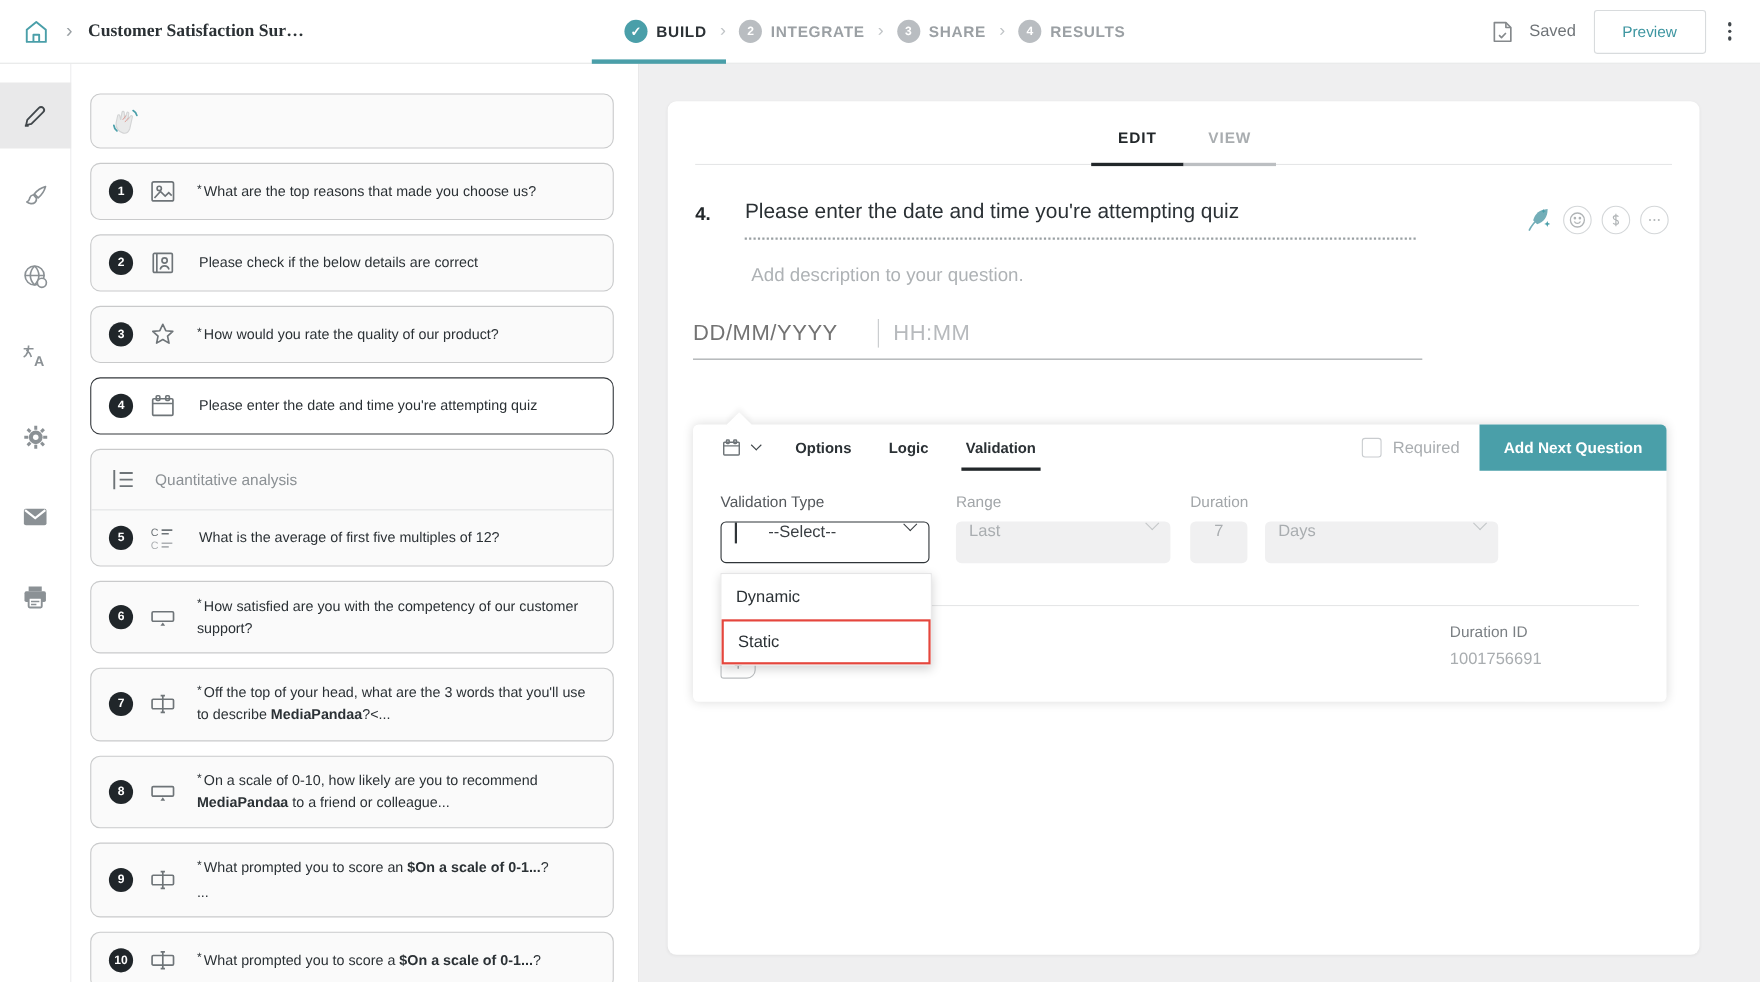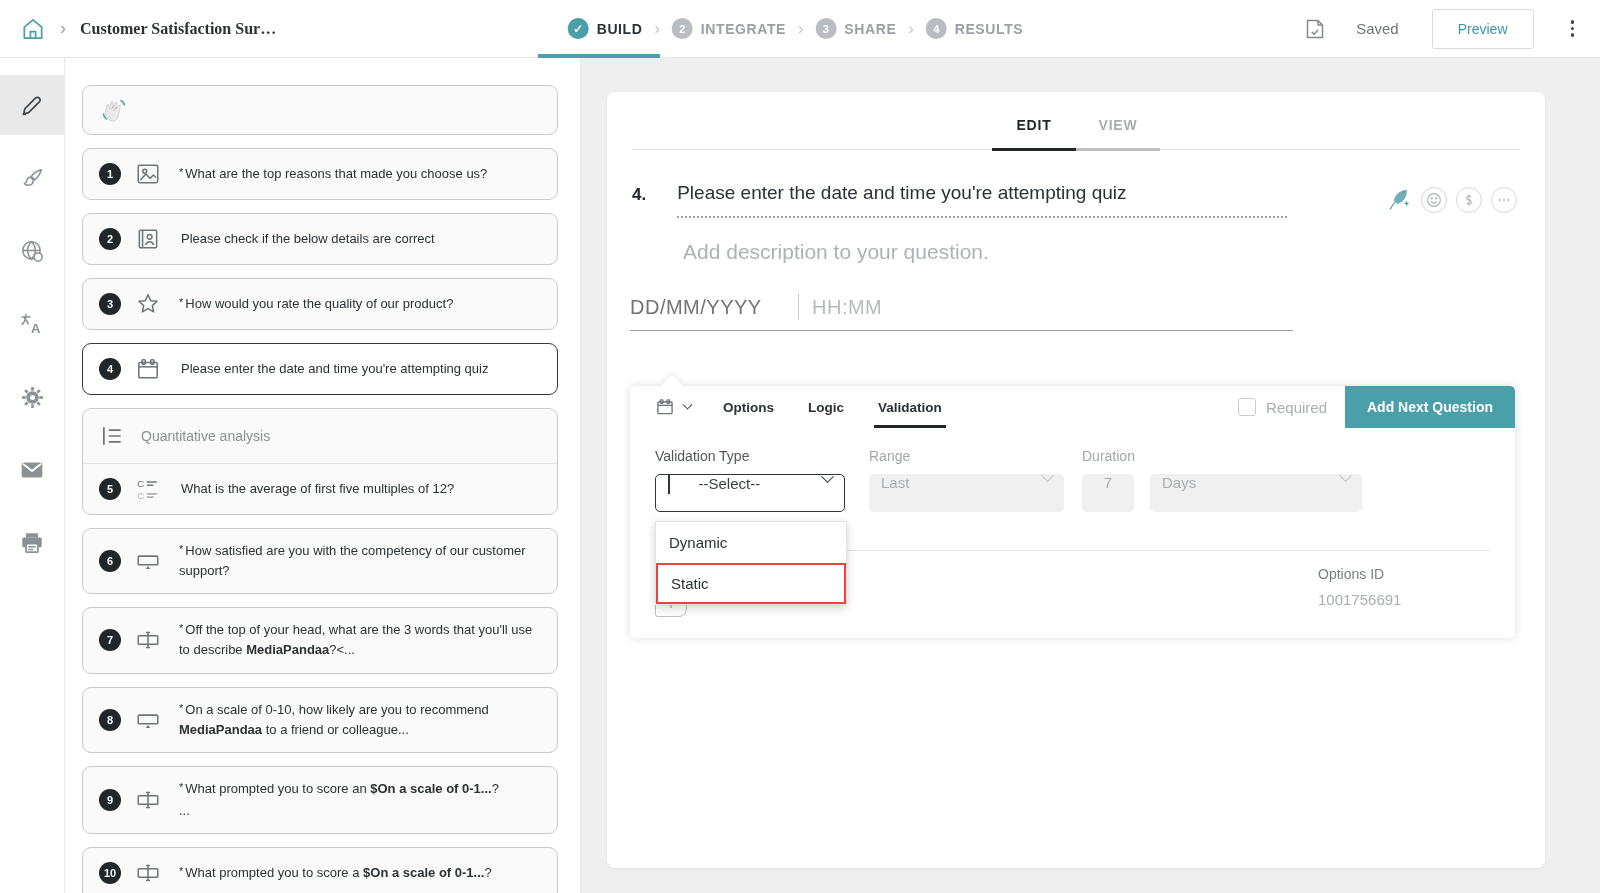--- a/index.html
+++ b/index.html
@@ -14,21 +14,21 @@
   .h-crumb-sep { color:#9aa0a4; font-size:18px; }
   .h-title { font-size:16px; font-weight:600; color:#2b3135;font-family:Liberation Serif, serif; }
   .h-steps { position:absolute; left:50%; transform:translateX(-51%); display:flex; align-items:center; gap:12px; }
   .step { display:flex; align-items:center; gap:8px; }
   .step-label { font-size:14px; font-weight:700; letter-spacing:.6px; color:#9ba0a4; }
   .step.done .step-label { color:#2b3135; }
   .step-badge { width:21px; height:21px; border-radius:50%; background:#b9bdc1; color:#fff;
                 font-size:11px; font-weight:700; display:flex; align-items:center; justify-content:center; }
   .step.done .step-badge { background:#4A9FA9; font-size:12px; }
   .step-sep { color:#c0c4c7; font-size:16px; }
-  .h-right { position:absolute; right:0; display:flex; align-items:center; gap:29px; padding-right:18px; }
+  .h-right { position:absolute; right:0; display:flex; align-items:center; gap:12px; padding-right:18px; }
   .saved-label { font-size:15px; color:#6f7478; margin-right:4px; }
   .preview-btn { border:1px solid #d8dbdd; background:#fff; color:#3E96A1; font-size:14px;
                  font-family:inherit; border-radius:3px; padding:11px 25px; cursor:pointer; }
   .kebab { display:flex; flex-direction:column; gap:3px; padding:6px 8px; cursor:pointer; }
   .kebab i { width:3.5px; height:3.5px; border-radius:50%; background:#41474b; }
   .progress { position:absolute; top:54px; left:538px; width:122px; height:4px; background:#4A9FA9; z-index:11; }
 
   
   .rail { position:absolute; top:58px; left:0; bottom:0; width:65px; background:#fff;
           border-right:1px solid #e8e8e9; display:flex; flex-direction:column; align-items:center; padding-top:17px; }
@@ -65,21 +65,21 @@
   .mtab.edit::after { background:#22272a; }
   .mtab.view::after { background:#bcbfc2; }
 
   .qhead { display:flex; align-items:flex-start; margin:32px 28px 0 25px; }
   .qnum { font-size:17px; font-weight:700; color:#22272a; padding-top:3px; }
   .qtitle-wrap { margin-left:31px; width:610px; flex:none; }
   .qtitle { font-size:19px; color:#2b3135; padding-bottom:12px; border-bottom:2px dotted #9aa0a3; cursor:text; }
   .qactions { margin-left:auto; display:flex; align-items:center; gap:9px; padding-top:4px; }
   .circ-btn { width:26px; height:26px; border:1px solid #d4d7d9; border-radius:50%; background:#fff;
               display:flex; align-items:center; justify-content:center; cursor:pointer; color:#b0b4b6; }
-  .qdesc { margin:22px 28px 0 76px; font-size:21px; color:#aeb2b5; cursor:text; }
+  .qdesc { margin:22px 28px 0 76px; font-size:17px; color:#aeb2b5; cursor:text; }
 
   .daterow { margin:30px 28px 0 23px; width:663px; border-bottom:1px solid #9a9ea1;
              padding-bottom:10px; display:flex; align-items:center; }
   .dval { font-size:20px; color:#737373; letter-spacing:.5px; width:168px; cursor:pointer; }
   .ddiv { width:1px; height:26px; background:#c6c9cb; margin-right:13px; }
   .tval { font-size:20px; color:#b7babd; letter-spacing:.5px; cursor:pointer; }
 
   
   .panel { position:absolute; left:23px; top:294px; right:30px; height:252px; background:#fff;
            border-radius:5px; box-shadow:0 0 10px rgba(0,0,0,.14); }
@@ -520,19 +520,19 @@
       <div class="pdivider"></div>
 
       <div class="pplus">+</div>
 
       <div class="ddmenu">
         <div class="dd-opt">Dynamic</div>
         <div class="dd-opt hl">Static</div>
       </div>
 
       <div class="qid">
-        <div class="qid-label">Options ID</div>
+        <div class="qid-label">Duration ID</div>
         <div class="qid-value">1001756691</div>
       </div>
     </div>
 
   </div>
 </main>
 
 </body></html>

